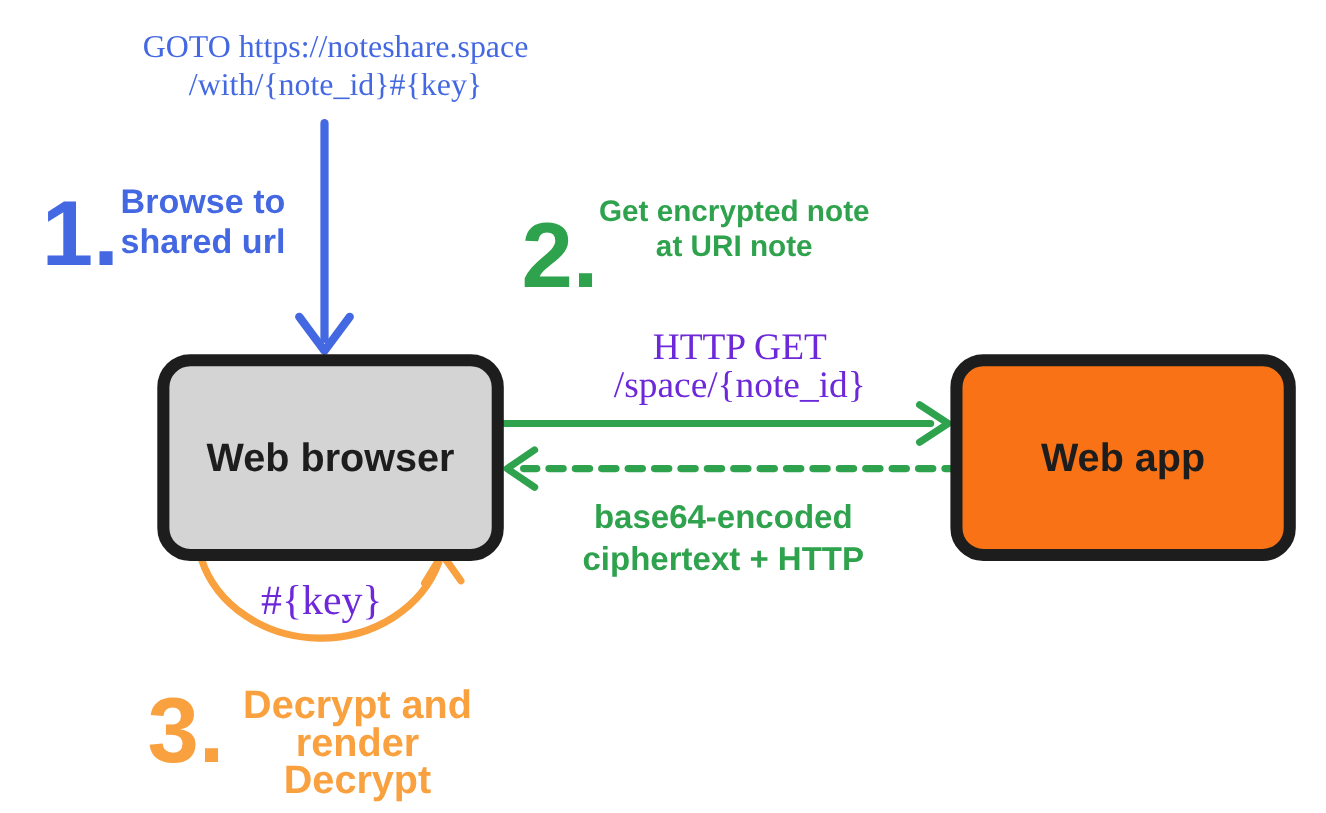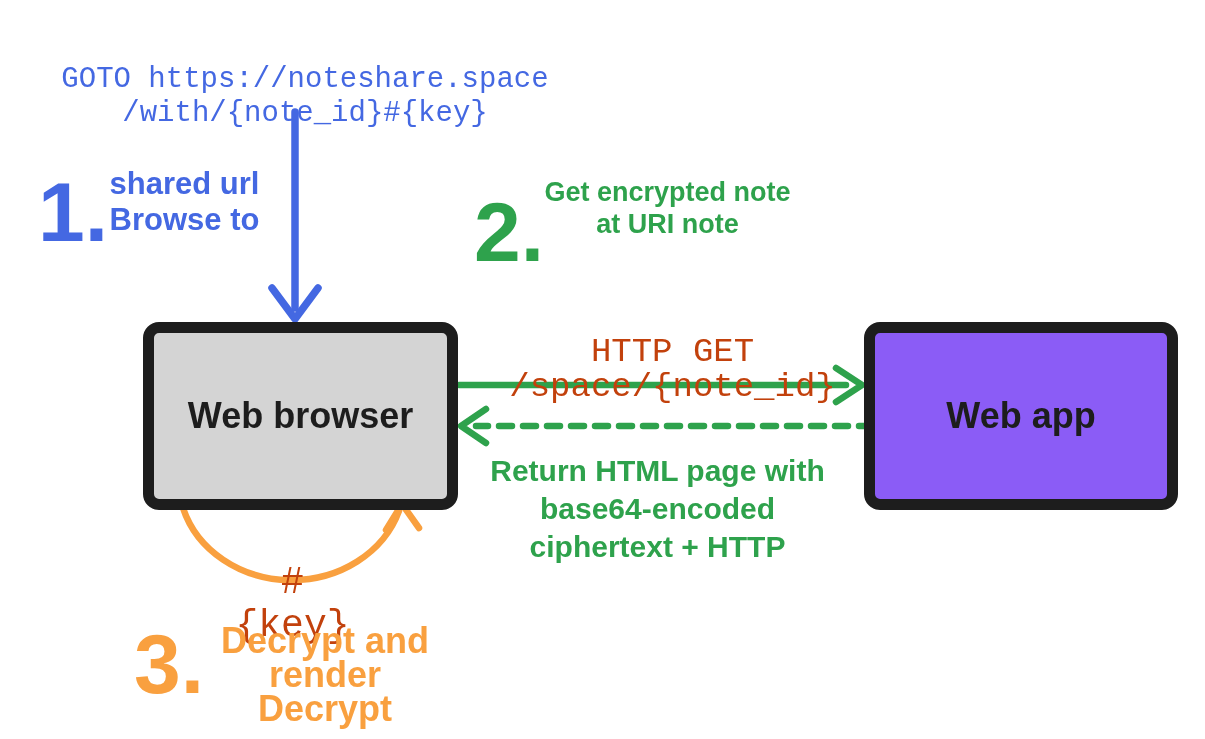--- a/index.html
+++ b/index.html
@@ -1,54 +1,54 @@
 <!DOCTYPE html>
 <html><head>
 <meta charset="utf-8">
 <style>
   * { box-sizing: border-box; }
   html, body { margin: 0; padding: 0; background: #ffffff; }
   body { width: 1205px; height: 739px; font-family: "DejaVu Sans", sans-serif; }
   .canvas { position: relative; width: 1205px; height: 739px; background: #ffffff; overflow: hidden; }
   .abs { position: absolute; }
   .center { text-align: center; }
-  .mono { font-family: Liberation Mono, monospace; margin-top: 37px; }
+  .mono { font-family: Liberation Serif, serif; }
   .hand { font-family: "Liberation Sans", "DejaVu Sans", sans-serif; font-weight: 700; }
 
   .blue   { color: #4468e2; }
   .green  { color: #2ea24c; }
   .orange { color: #f9a03f; }
-  .gray   { color: #c2410c; }
+  .gray   { color: #6d28d9; }
 
   .arrow-layer { position: absolute; left: 0; top: 0; width: 1205px; height: 739px; pointer-events: none; }
 
   .url-label { left: 35px; top: 26px; width: 540px; font-size: 29px; line-height: 34px; font-weight: 500; }
 
   .step-num { font-size: 84px; line-height: 1; font-weight: 700; }
   .step1-num { left: 38px;  top: 170px; }
   .step2-num { left: 474px; top: 190px; }
   .step3-num { left: 134px; top: 622px; }
 
   .step1-text { left: 92px;  top: 166px; width: 185px; font-size: 31px; line-height: 36px; }
   .step2-text { left: 535px; top: 176px; width: 265px; font-size: 27px; line-height: 32px; }
   .step3-text { left: 190px; top: 624px; width: 270px; font-size: 36px; line-height: 34px; }
 
   .http-label { left: 495px; top: 298px; width: 355px; font-size: 34px; line-height: 35px; font-weight: 500; }
   .response-label { left: 480px; top: 452px; width: 355px; font-size: 30px; line-height: 38px; }
   .key-label { left: 225px; top: 524px; width: 135px; font-size: 38px; font-weight: 500; }
 
   .node {
     position: absolute; top: 322px; height: 188px;
-    border: 11px solid #1d1d1d; border-radius: 16px;
+    border: 11px solid #1d1d1d; border-radius: 30px;
     display: flex; align-items: center; justify-content: center;
     font-size: 36px; font-weight: 700; color: #1d1d1d;
     font-family: "Liberation Sans", "DejaVu Sans", sans-serif;
   }
   .node-browser { left: 143px; width: 315px; background: #d4d4d4; }
-  .node-app     { left: 864px; width: 314px; background: #8b5cf6; }
+  .node-app     { left: 864px; width: 314px; background: #f97316; }
 </style>
 </head>
 <body>
 
 <div class="canvas">
 
   <svg class="arrow-layer" viewBox="0 0 1205 739">
 
     <g>
       <line x1="295" y1="112" x2="295" y2="308" stroke-width="7.5" stroke-linecap="round" stroke="#4468e2"></line>
@@ -71,22 +71,22 @@
     </g>
   </svg>
 
   <div class="abs url-label mono blue center">
     <div>GOTO https://noteshare.space</div>
     <div>/with/{note_id}#{key}</div>
   </div>
 
   <div class="abs step-num step1-num hand blue">1.</div>
   <div class="abs step1-text hand blue center">
+    <div>Browse to</div>
     <div>shared url</div>
-    <div>Browse to</div>
   </div>
 
   <div class="abs step-num step2-num hand green">2.</div>
   <div class="abs step2-text hand green center">
     <div>Get encrypted note</div>
     <div>at URI note</div>
   </div>
 
   <div class="abs http-label mono gray center">
     <div>HTTP GET</div>
@@ -94,21 +94,20 @@
   </div>
 
   <div class="node node-browser">
     <span>Web browser</span>
   </div>
   <div class="node node-app">
     <span>Web app</span>
   </div>
 
   <div class="abs response-label hand green center">
-    <div>Return HTML page with</div>
     <div>base64-encoded</div>
     <div>ciphertext + HTTP</div>
   </div>
 
   <div class="abs key-label mono gray center">#{key}</div>
 
   <div class="abs step-num step3-num hand orange">3.</div>
   <div class="abs step3-text hand orange center">
     <div>Decrypt and render</div>
     <div>Decrypt</div>

